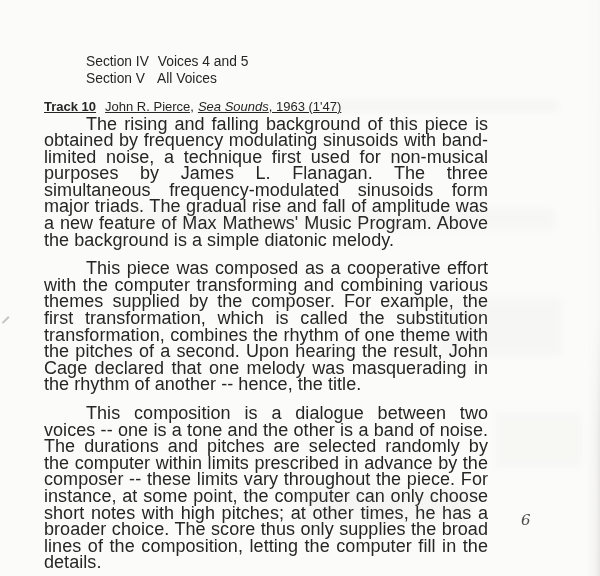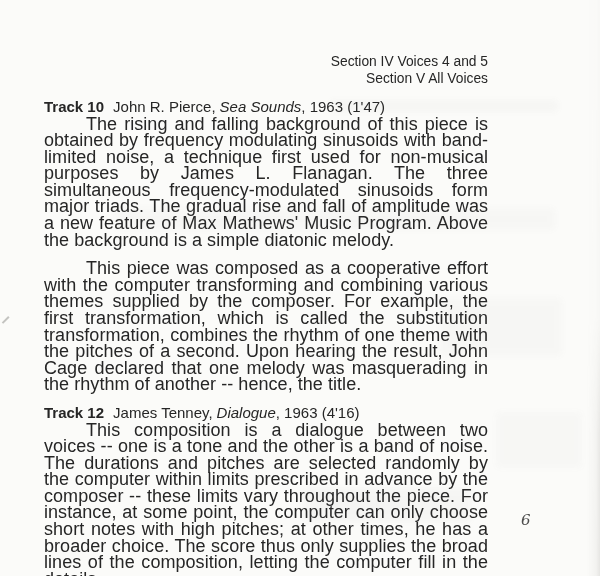--- a/index.html
+++ b/index.html
@@ -21,39 +21,39 @@
   
   .content {
     position: absolute;
     left: 44px;
     top: 54px;
     width: 444px;
   }
 
   .sections {
     margin-left: 42px;
-    text-align: right;
   }
   .section-row {
     font-size: 13.8px;
     line-height: 16.5px;
     white-space: nowrap;
   }
   .section-label {
     display: inline-block;
     width: 68px;
   }
 
   .track { margin-top: 12px; }
   .track:first-of-type { margin-top: 9px; }
 
   .track-heading {
-    font-size: 15px;
+    font-size: 13px;
     line-height: 16.5px;
     white-space: nowrap;
+    text-decoration: underline;
   }
   .track-label {
     font-weight: bold;
     margin-right: 9px;
   }
   .track-artist { margin-right: 4px; }
   .track-title { font-style: italic; }
 
   .track-body {
     margin: 0;
@@ -135,23 +135,20 @@
         <span class="track-label">Track 10</span><span class="track-artist">John R. Pierce,</span><span class="track-title">Sea Sounds</span><span class="track-year">, 1963 (1'47)</span>
       </div>
       <p class="track-body">The rising and falling background of this piece is obtained by frequency modulating sinusoids with band-limited noise, a technique first used for non-musical purposes by James L. Flanagan.  The three simultaneous frequency-modulated sinusoids form major triads.  The gradual rise and fall of amplitude was a new feature of Max Mathews' Music Program.  Above the background is a simple diatonic melody.</p>
     </div>
 
     <div class="track">
       <p class="track-body">This piece was composed as a cooperative effort with the computer transforming and combining various themes supplied by the composer.  For example, the first transformation, which is called the substitution transformation, combines the rhythm of one theme with the pitches of a second.  Upon hearing the result, John Cage declared that one melody was masquerading in the rhythm of another -- hence, the title.</p>
     </div>
 
     <div class="track">
-      <div class="track-heading">
-        <span class="track-label">Track 12</span><span class="track-artist">James Tenney,</span><span class="track-title">Dialogue</span><span class="track-year">, 1963 (4'16)</span>
-      </div>
       <p class="track-body">This composition is a dialogue between two voices -- one is a tone and the other is a band of noise.  The durations and pitches are selected randomly by the computer within limits prescribed in advance by the composer -- these limits vary throughout the piece.  For instance, at some point, the computer can only choose short notes with high pitches; at other times, he has a broader choice.  The score thus only supplies the broad lines of the composition, letting the computer fill in the details.</p>
     </div>
 
   </div>
 
   <div class="page-number">6</div>
 
   <div class="ghost ghost-1"></div>
   <div class="ghost ghost-2"></div>
   <div class="ghost ghost-3"></div>

